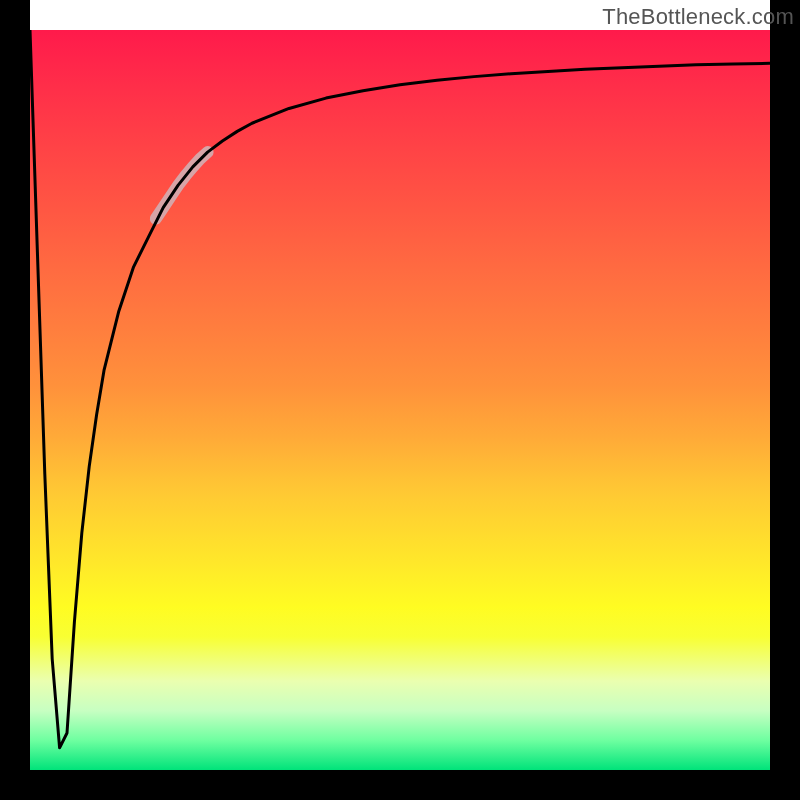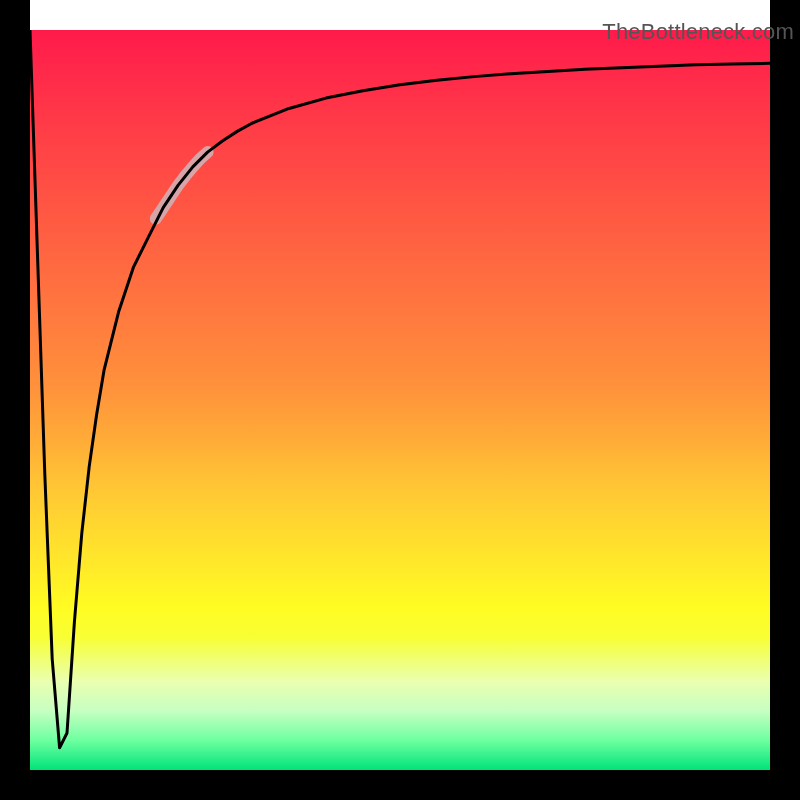--- a/index.html
+++ b/index.html
@@ -6,21 +6,21 @@
   body {
     width: 800px;
     height: 800px;
     background: #ffffff;
     position: relative;
     font-family: Arial, Helvetica, sans-serif;
     overflow: hidden;
   }
   .watermark {
     position: absolute;
-    top: 19px;
+    top: 4px;
     right: 6px;
     font-size: 22px;
     color: #555555;
     font-weight: normal;
     letter-spacing: 0.2px;
   }
   .frame {
     position: absolute;
     left: 0;
     top: 0;

